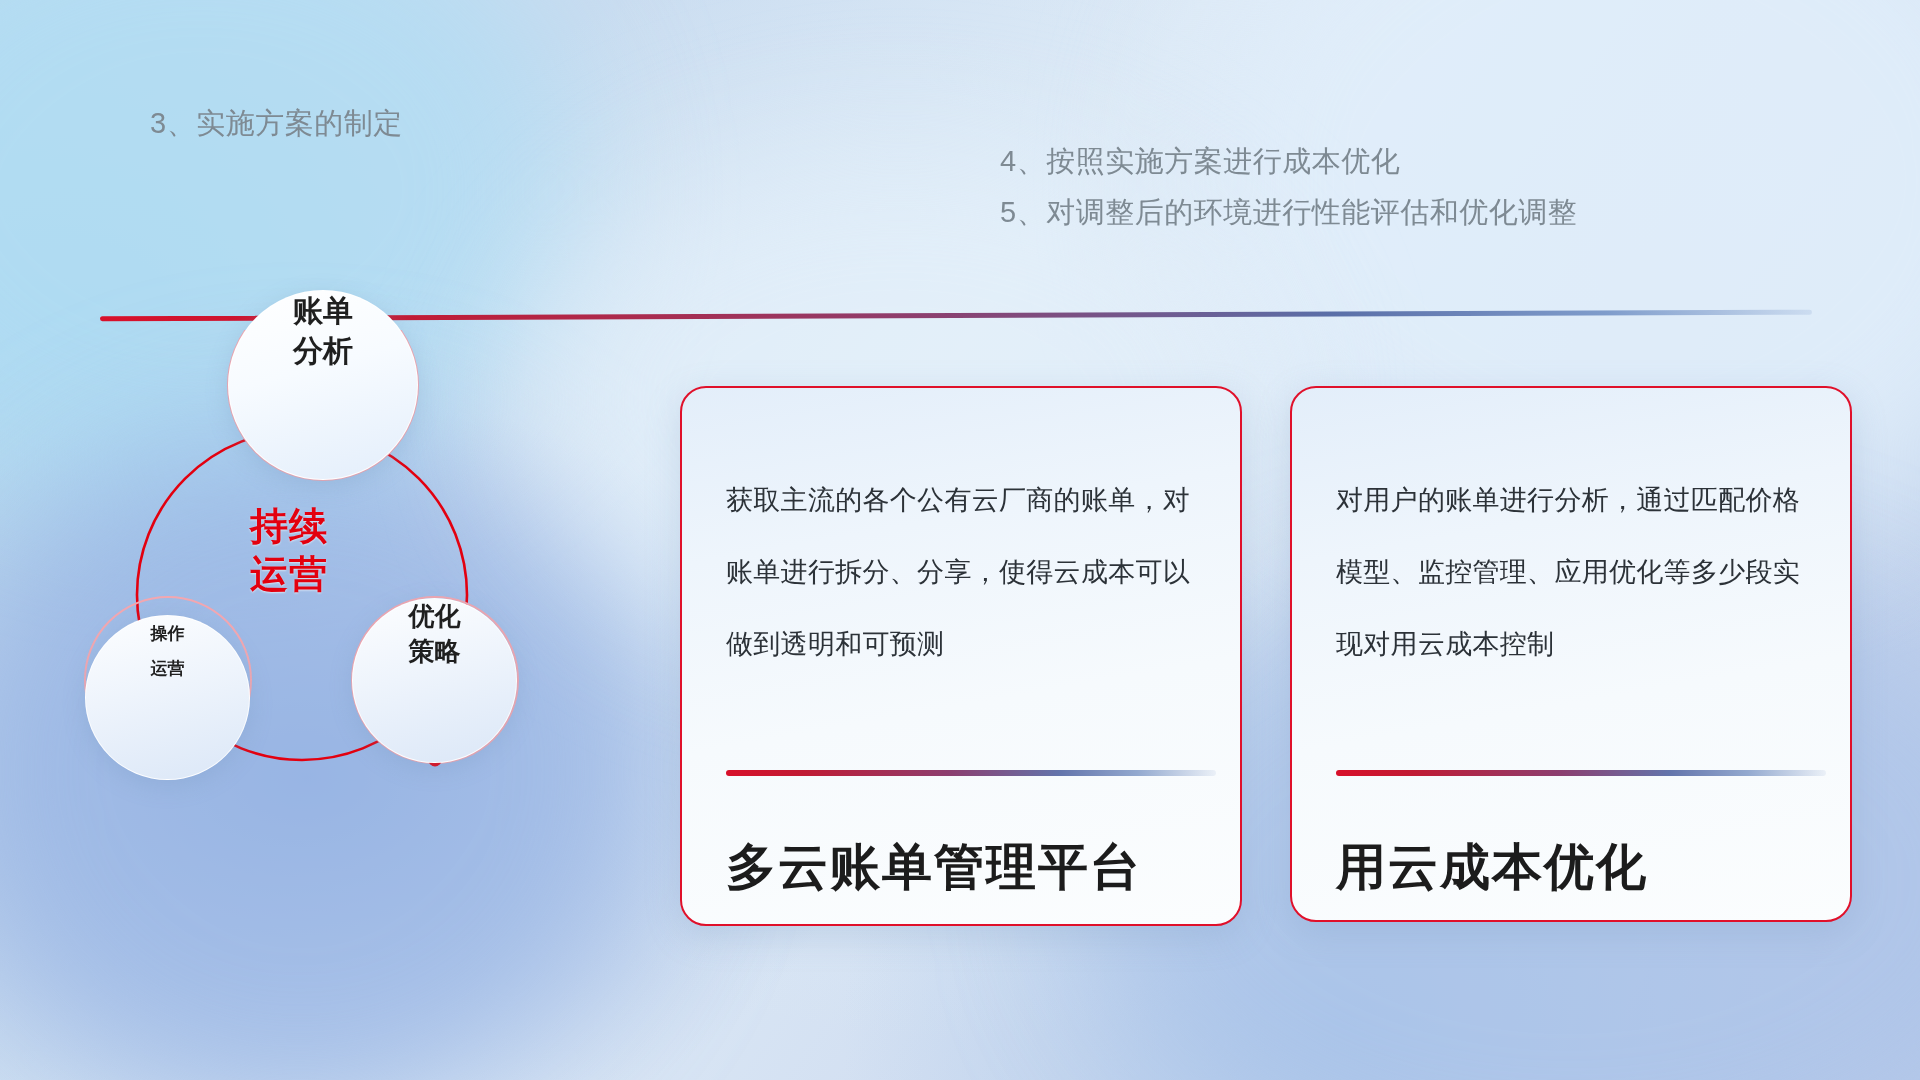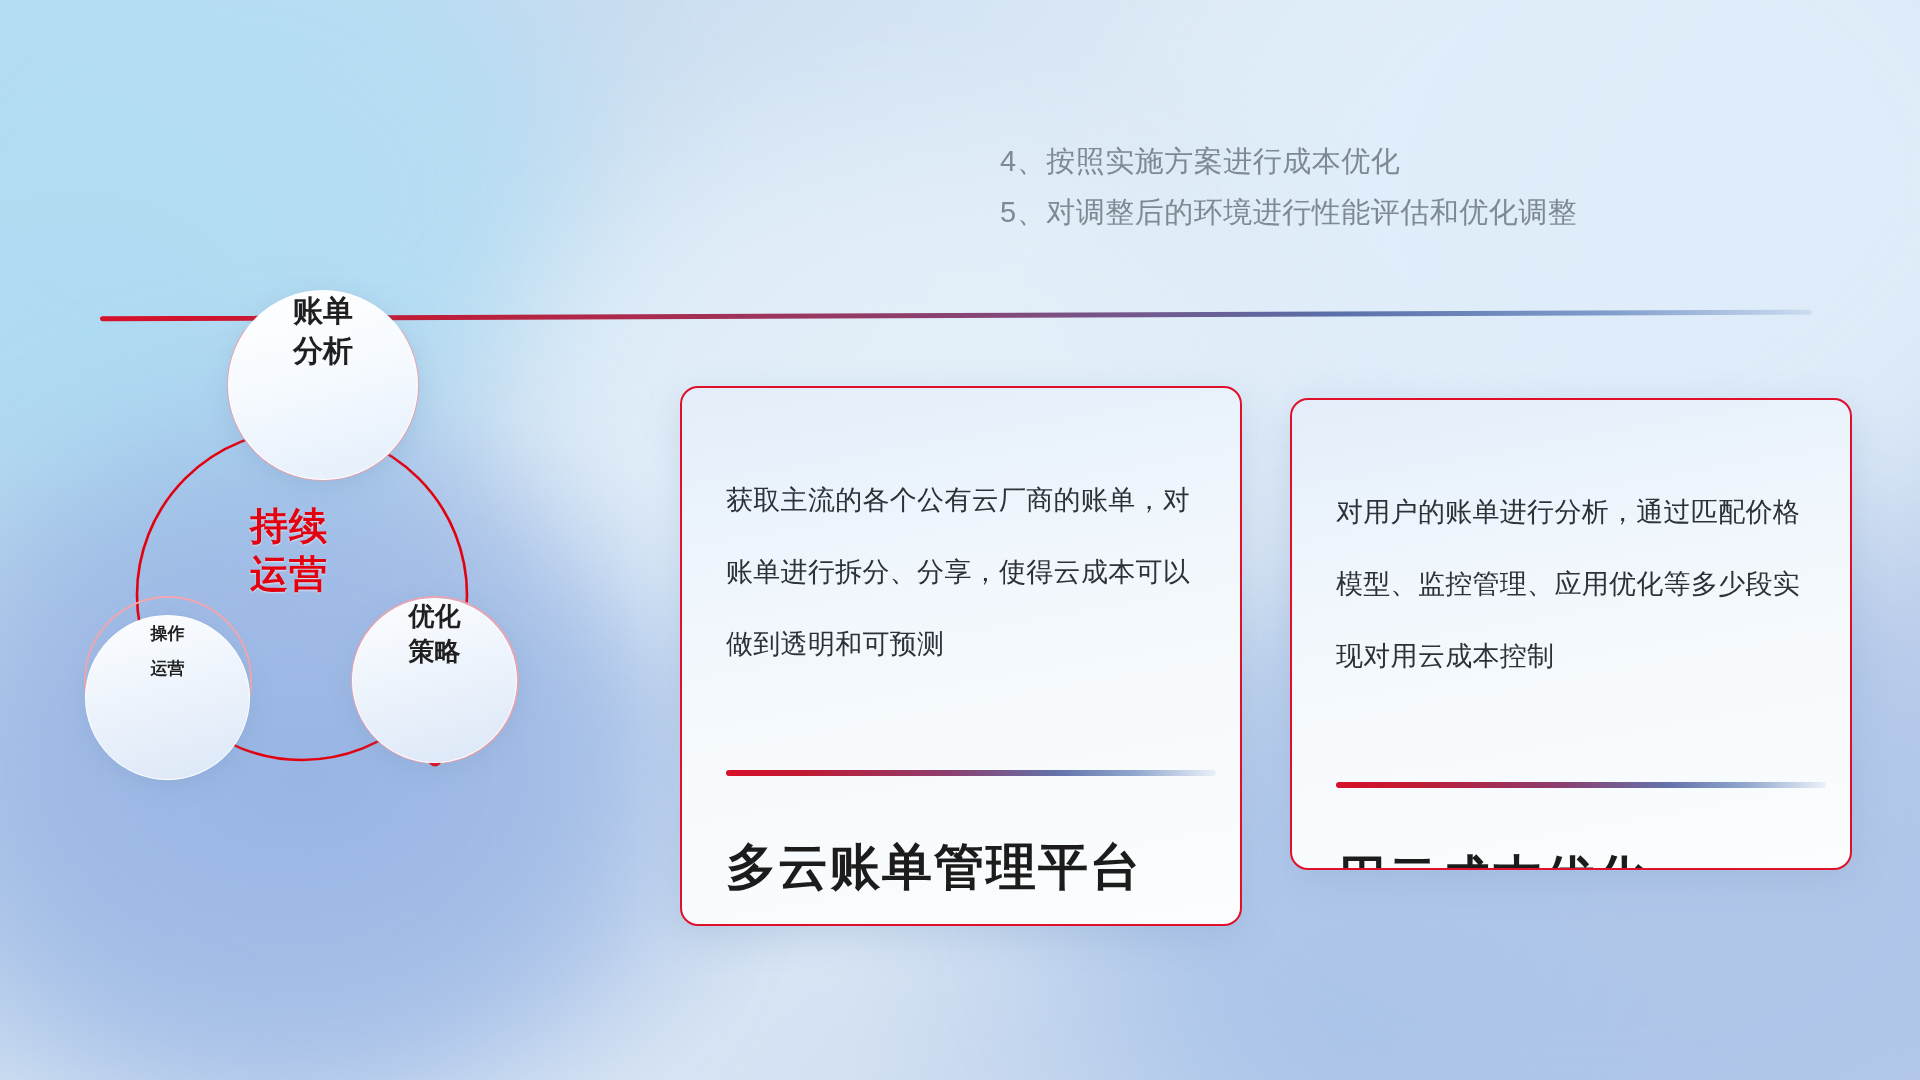--- a/index.html
+++ b/index.html
@@ -91,28 +91,28 @@
     color: #e3000f;
     font-weight: bold;
     font-size: 38px; line-height: 48px;
     letter-spacing: 1px;
     text-shadow: 0 1px 2px rgba(255,255,255,0.6);
   }
 
   
   .card {
     position: absolute;
-    border-radius: 18px;
+    border-radius: 26px;
     border: 2px solid #e0102a;
     background: linear-gradient(170deg, #e3eefa 0%, #eef5fc 28%, #f6fafd 58%, #fbfdfe 100%);
     box-shadow: 0 10px 34px rgba(120,150,190,0.25);
     overflow: hidden;
   }
   .card.c1 { left: 680px;  top: 386px; width: 562px; height: 540px; }
-  .card.c2 { left: 1290px; top: 386px; width: 562px; height: 472px; margin-top: 12px; }
+  .card.c2 { left: 1290px; top: 386px; width: 562px; height: 536px; }
   .card-body {
     position: absolute;
     left: 44px; right: 36px; top: 76px;
     font-size: 27px;
     line-height: 72px;
     color: #2c3238;
     letter-spacing: 0.3px;
   }
   .card-rule {
     position: absolute;
@@ -135,20 +135,21 @@
 <div id="stage">
 
   <div class="blob b1"></div>
   <div class="blob b2"></div>
   <div class="blob b3"></div>
   <div class="blob b4"></div>
   <div class="blob b5"></div>
 
   <div class="steps">
     <div class="col-left">
+      <div class="step-line">3、实施方案的制定</div>
     </div>
     <div class="col-right">
       <div class="step-line">4、按照实施方案进行成本优化</div>
       <div class="step-line">5、对调整后的环境进行性能评估和优化调整</div>
     </div>
   </div>
 
   <div class="divider"></div>
 
   <div class="venn">

